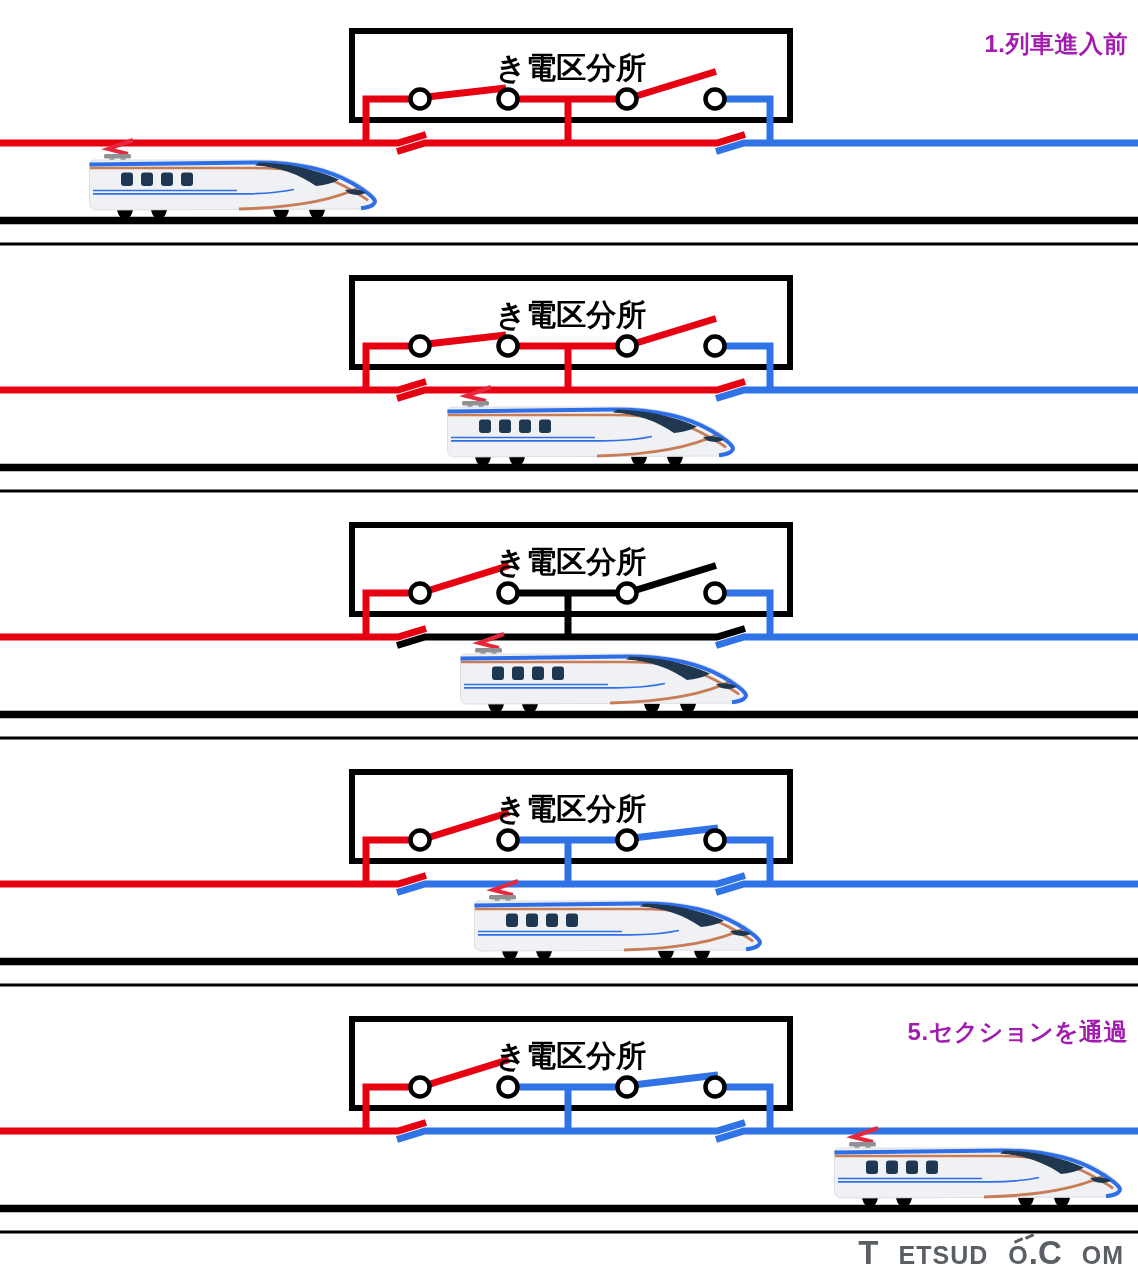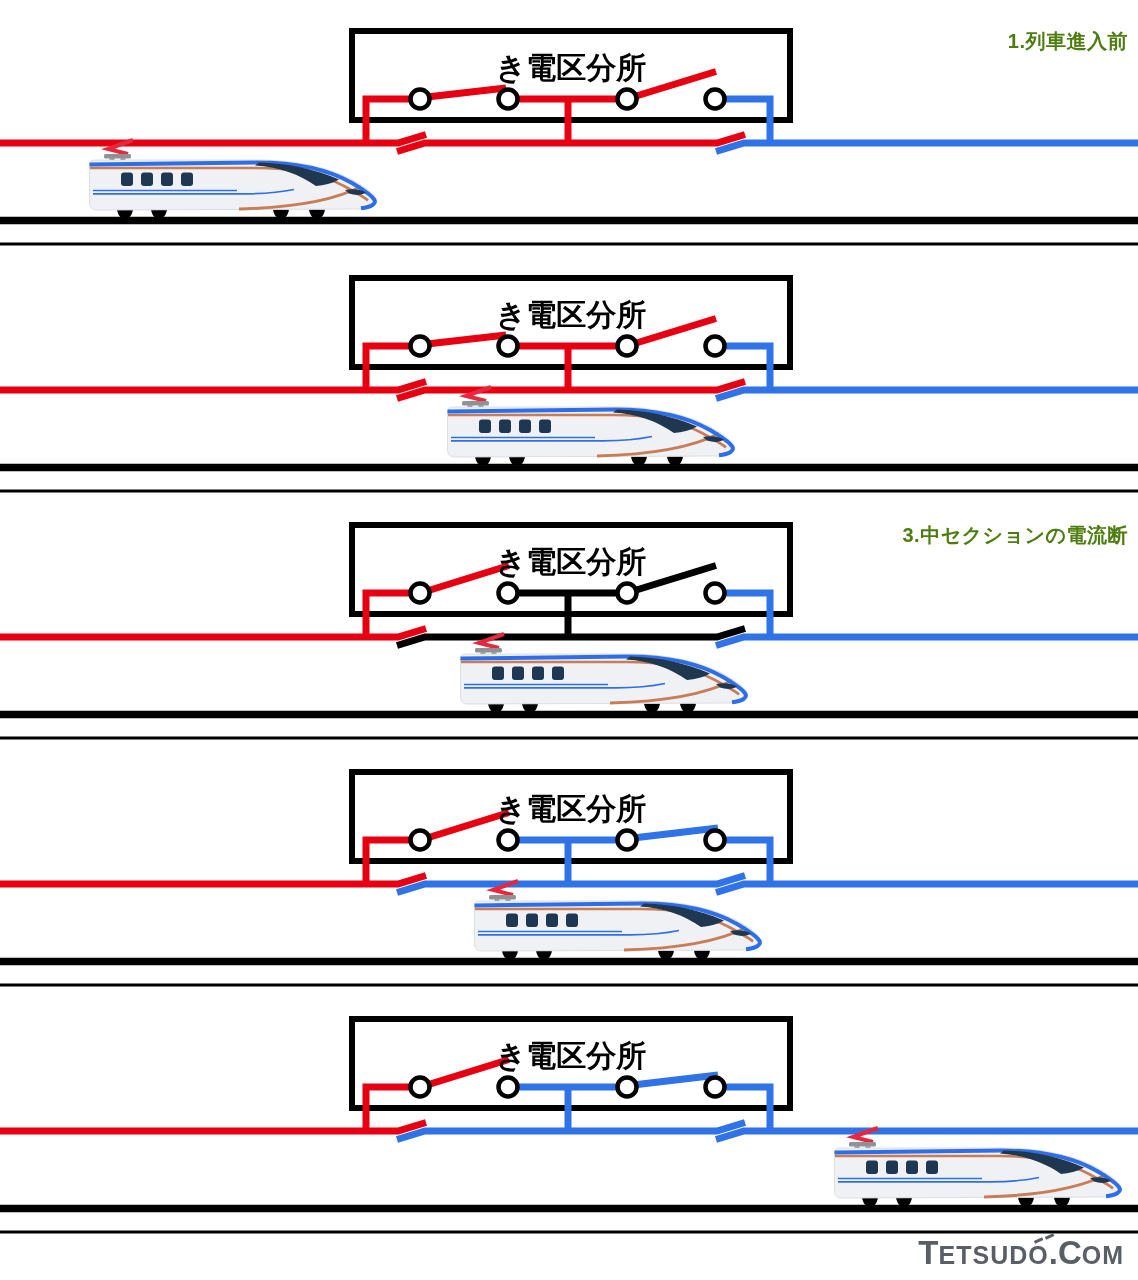--- a/index.html
+++ b/index.html
@@ -6,25 +6,25 @@
   body{width:1138px;font-family:"Liberation Sans", sans-serif;}
   #figure{position:relative;width:1138px;height:1280px;background:#fff;overflow:hidden;}
   .panel{position:relative;width:1138px;height:247px;}
   .panel-svg{position:absolute;left:0;top:0;width:1138px;height:247px;display:block;}
   .box{fill:#ffffff;stroke:#000000;stroke-width:6;}
   .wire{fill:none;stroke-width:7;}
   .terminal{fill:#ffffff;stroke:#000000;stroke-width:4.5;}
   .box-label{font-family:"Liberation Sans",sans-serif;font-size:30px;font-weight:700;fill:#000;text-anchor:middle;}
   .track{stroke:#000;stroke-width:7.5;}
   .divider{stroke:#000;stroke-width:3;}
-  .caption{position:absolute;top:28px;right:10px;font-size:20px;font-weight:700;color:#4d7c0f;letter-spacing:0.5px;white-space:nowrap;}
+  .caption{position:absolute;top:28px;right:10px;font-size:24px;font-weight:700;color:#a21caf;letter-spacing:0.5px;white-space:nowrap;}
   .footer{position:relative;width:1138px;height:45px;}
   .logo{position:absolute;right:14px;top:1px;display:flex;align-items:baseline;color:#5a5f66;line-height:1;}
   .lg-big{font-size:33px;font-weight:800;}
-  .lg-small{font-size:25px;font-weight:800;letter-spacing:1px;}
+  .lg-small{font-size:25px;font-weight:800;letter-spacing:1px;margin-left:20px;}
   .o-wrap{position:relative;display:inline-block;}
   .ticks{position:absolute;top:-8px;right:-5px;display:flex;}
   .ticks i{display:block;width:9px;height:2.5px;background:#5a5f66;transform:rotate(-24deg);margin-left:2px;}
   .ticks i:first-child{margin-top:4px;}
 </style>
 </head>
 <body>
 
 <svg width="0" height="0" style="position:absolute" aria-hidden="true">
   <defs>
@@ -132,21 +132,20 @@
       <line class="wire" x1="633" y1="97" x2="716" y2="71.5" stroke="#000000"></line>
       <circle class="terminal" cx="420" cy="99" r="9.5"></circle>
       <circle class="terminal" cx="508" cy="99" r="9.5"></circle>
       <circle class="terminal" cx="627" cy="99" r="9.5"></circle>
       <circle class="terminal" cx="715" cy="99" r="9.5"></circle>
       <text class="box-label" x="571" y="78">き電区分所</text>
       <use href="#train-sym" transform="translate(458,143)"></use>
       <line class="track" x1="0" y1="220.5" x2="1138" y2="220.5"></line>
       <line class="divider" x1="0" y1="244" x2="1138" y2="244"></line>
     </svg>
-    <div class="caption">3.中セクションの電流断</div>
   </div>
 
   <div class="panel">
     <svg class="panel-svg" viewBox="0 0 1138 247">
       <rect class="box" x="352" y="31" width="438" height="89"></rect>
       <path class="wire" d="M0,143 H398 L426,134.5" stroke="#e60012"></path>
       <path class="wire" d="M397,151.5 L425,143 H717 L745,134.5" stroke="#2f73e6"></path>
       <path class="wire" d="M716,151.5 L744,143 H1138" stroke="#2f73e6"></path>
       <path class="wire" d="M366,143 V99 H420" stroke="#e60012"></path>
       <line class="wire" x1="508" y1="99" x2="627" y2="99" stroke="#2f73e6"></line>
@@ -179,20 +178,21 @@
       <line class="wire" x1="633" y1="97" x2="718" y2="87" stroke="#2f73e6"></line>
       <circle class="terminal" cx="420" cy="99" r="9.5"></circle>
       <circle class="terminal" cx="508" cy="99" r="9.5"></circle>
       <circle class="terminal" cx="627" cy="99" r="9.5"></circle>
       <circle class="terminal" cx="715" cy="99" r="9.5"></circle>
       <text class="box-label" x="571" y="78">き電区分所</text>
       <use href="#train-sym" transform="translate(832,143)"></use>
       <line class="track" x1="0" y1="220.5" x2="1138" y2="220.5"></line>
       <line class="divider" x1="0" y1="244" x2="1138" y2="244"></line>
     </svg>
+    <div class="caption">5.セクションを通過</div>
   </div>
 </div>
   <div class="footer">
     <div class="logo">
       <span class="lg-big">T</span>
         <span class="lg-small">ETSUD</span>
         <span class="lg-small o-wrap"><span>O</span><span class="ticks">
             <i></i>
             <i></i>
           </span></span>

